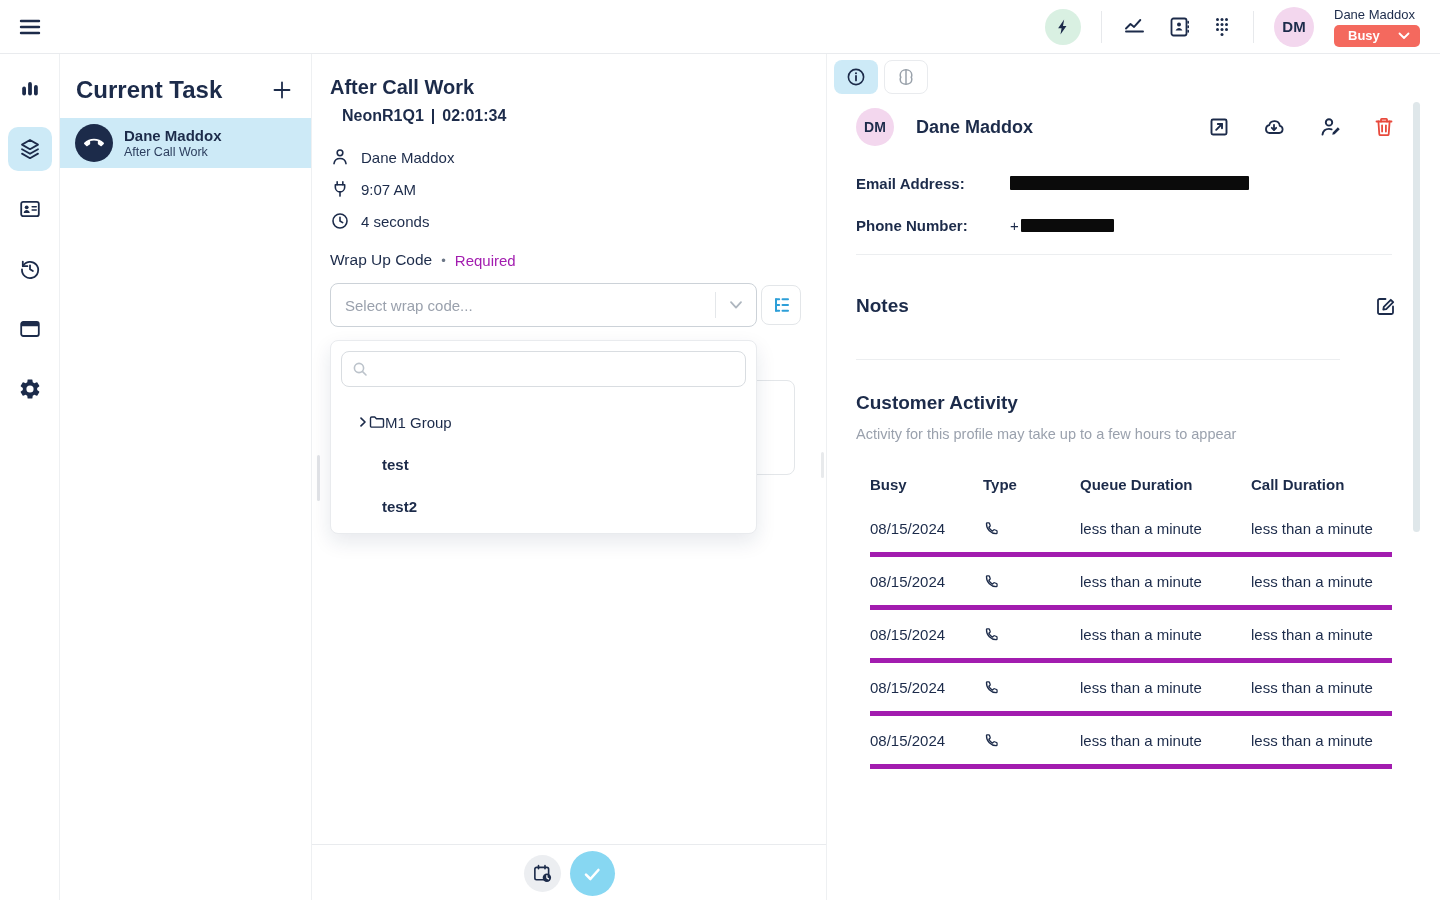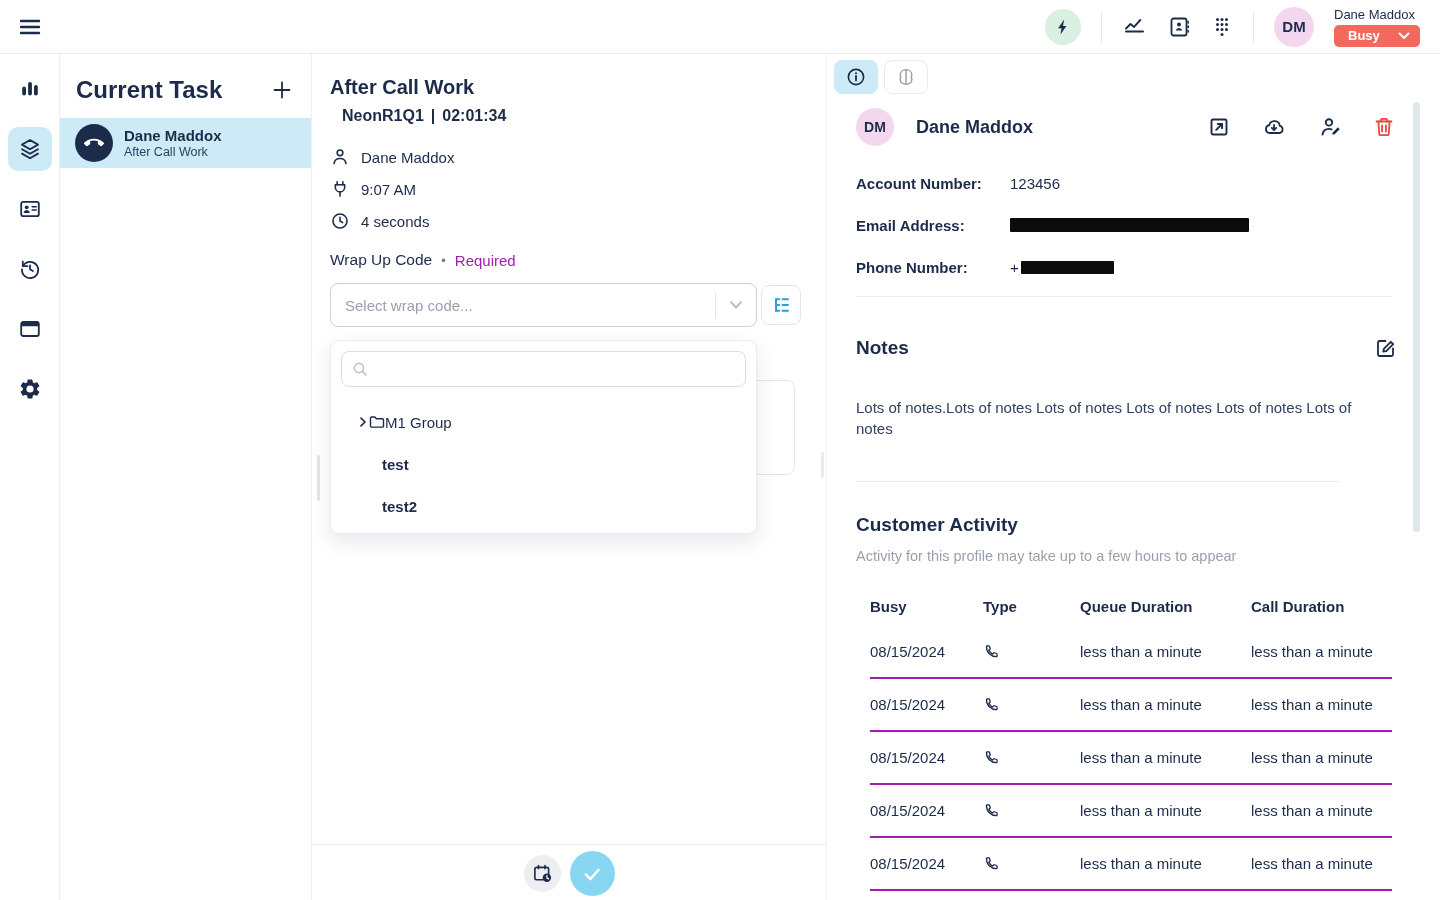--- a/index.html
+++ b/index.html
@@ -102,21 +102,21 @@
   .field-label { width:154px; font-weight:bold; }
   .redact { background:#0b0b0b; height:14px; border-radius:1px; }
   .hr { height:1px; background:#eceef0; margin:0 48px 0 28px; }
   .notes-head { display:flex; align-items:center; justify-content:space-between; margin:40px 44px 0 28px; }
   .section-title { font-size:19px; font-weight:bold; }
   .notes-text { margin:38px 48px 0 28px; font-size:15px; color:#31415f; line-height:21px; }
   .activity-sub { margin:12px 48px 0 28px; font-size:14.5px; color:#9aa1ad; }
   .atable { margin:22px 48px 0 42px; }
   .t-head, .t-row { display:grid; grid-template-columns:113px 97px 171px 1fr; align-items:center; }
   .t-head { height:40px; font-size:15px; font-weight:bold; }
-  .t-row { height:53px; font-size:15px; border-bottom:2px solid #a21caf; }
+  .t-row { height:53px; font-size:15px; border-bottom:5px solid #a21caf; }
   .t-row:first-of-type { border-top:none; }
 
   
   .thumb { position:absolute; background:#e2e4e8; border-radius:3px; }
   .thumb-left { left:317px; top:455px; width:3px; height:46px; }
   .thumb-mid { left:821px; top:452px; width:3px; height:26px; background:#e8eaec; }
   .thumb-right { left:1413px; top:102px; width:7px; height:430px; background:#dfe7ea; border-radius:4px; }
 </style>
 </head>
 <body>
@@ -484,24 +484,20 @@
                 <line x1="8.1" y1="9.3" x2="8.1" y2="15.5"></line>
                 <line x1="11.9" y1="9.3" x2="11.9" y2="15.5"></line>
               </svg>
           </span>
         </button>
       </div>
     </div>
 
     <div class="fields">
       <div class="field-row">
-        <span class="field-label">Account Number:</span>
-        <span>123456</span>
-      </div>
-      <div class="field-row">
         <span class="field-label">Email Address:</span>
         <span class="redact" style="width:239px;"></span>
       </div>
       <div class="field-row">
         <span class="field-label">Phone Number:</span>
         <span style="margin-right:2px;">+</span>
         <span class="redact" style="width:93px;height:13px;"></span>
       </div>
     </div>
 
@@ -512,21 +508,20 @@
       <button class="icon-btn">
         <span>
           <svg width="22" height="22" viewBox="0 0 22 22" class="stroke" style="stroke-width:1.8">
               <path d="M19 11.5v6c0 .8-.7 1.5-1.5 1.5h-12C4.7 19 4 18.3 4 17.5v-12C4 4.7 4.7 4 5.5 4h6"></path>
               <path d="M9.3 14.7l.5-2.9 7-7 2.4 2.4-7 7-2.9.5z"></path>
             </svg>
         </span>
       </button>
     </div>
 
-    <p class="notes-text">Lots of notes.Lots of notes Lots of notes Lots of notes Lots of notes Lots of notes</p>
 
     <div class="hr" style="margin-top:42px;margin-right:100px;"></div>
 
     <div class="notes-head" style="margin-top:32px;">
       <span class="section-title">Customer Activity</span>
     </div>
     <div class="activity-sub">Activity for this profile may take up to a few hours to appear</div>
 
     <div class="atable">
       <div class="t-head">

